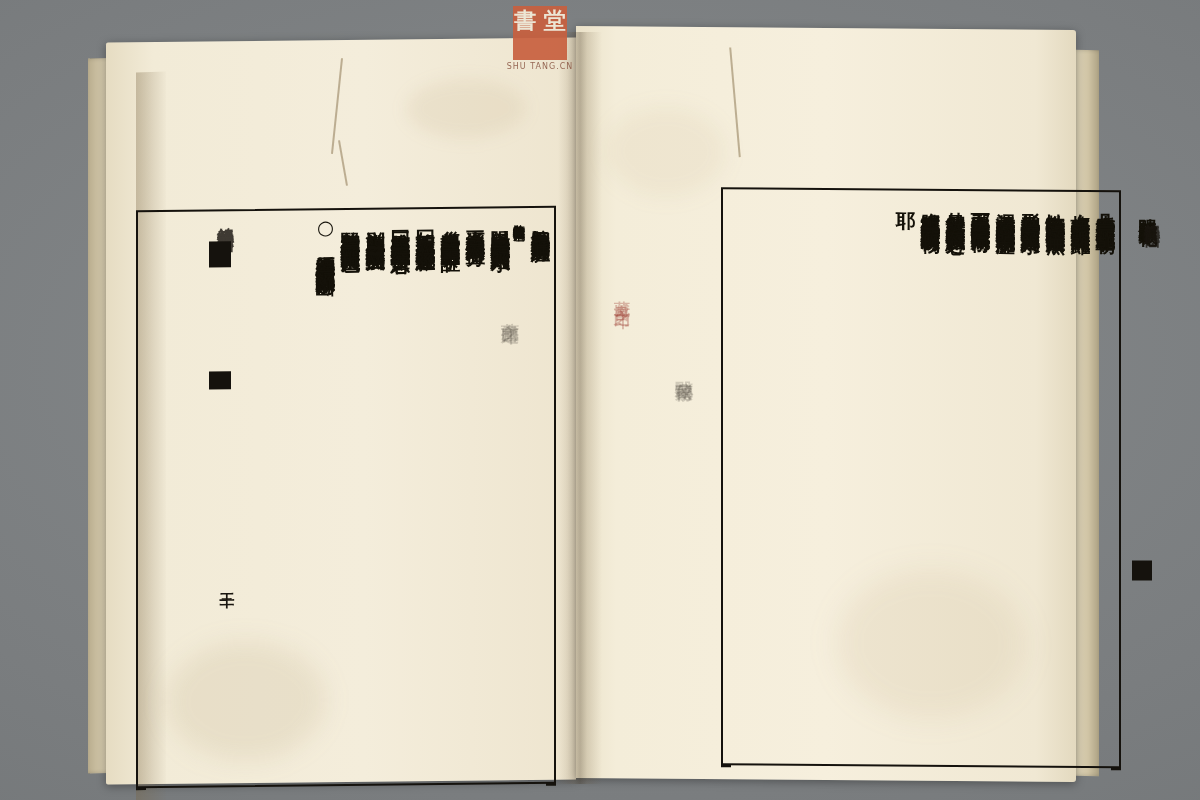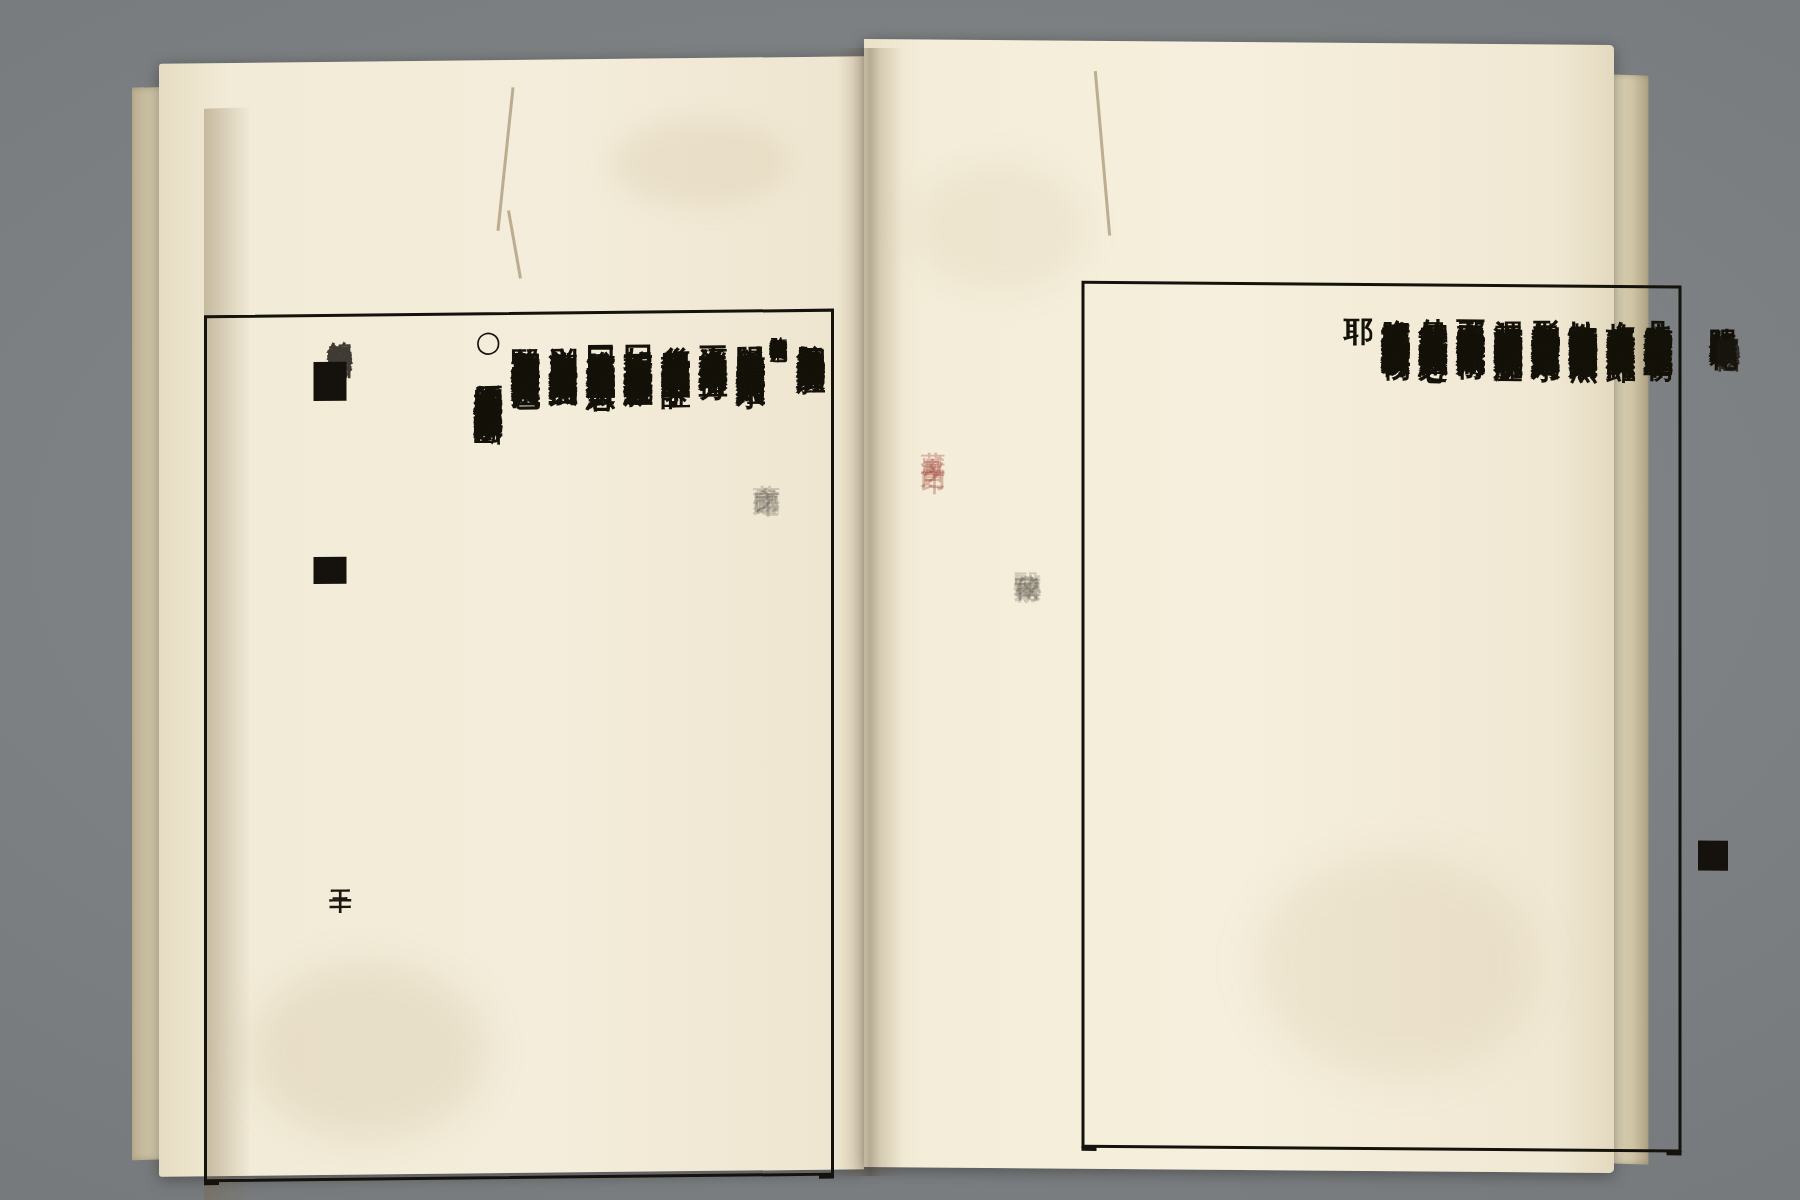--- a/index.html
+++ b/index.html
@@ -338,13 +338,18 @@
       </div>
 
       <div class="ghost" style="left:96px; top:340px; height:180px;">醫家秘傳</div>
     </div>
 
     <div id="gutter"></div>
 
     <div id="seal">藏書之印</div>
   </div>
 
+  <div id="watermark">
+    <div class="wm-box">書
+堂</div>
+    <div class="wm-url">SHU TANG.CN</div>
+  </div>
 </div>
 
 </body></html>

